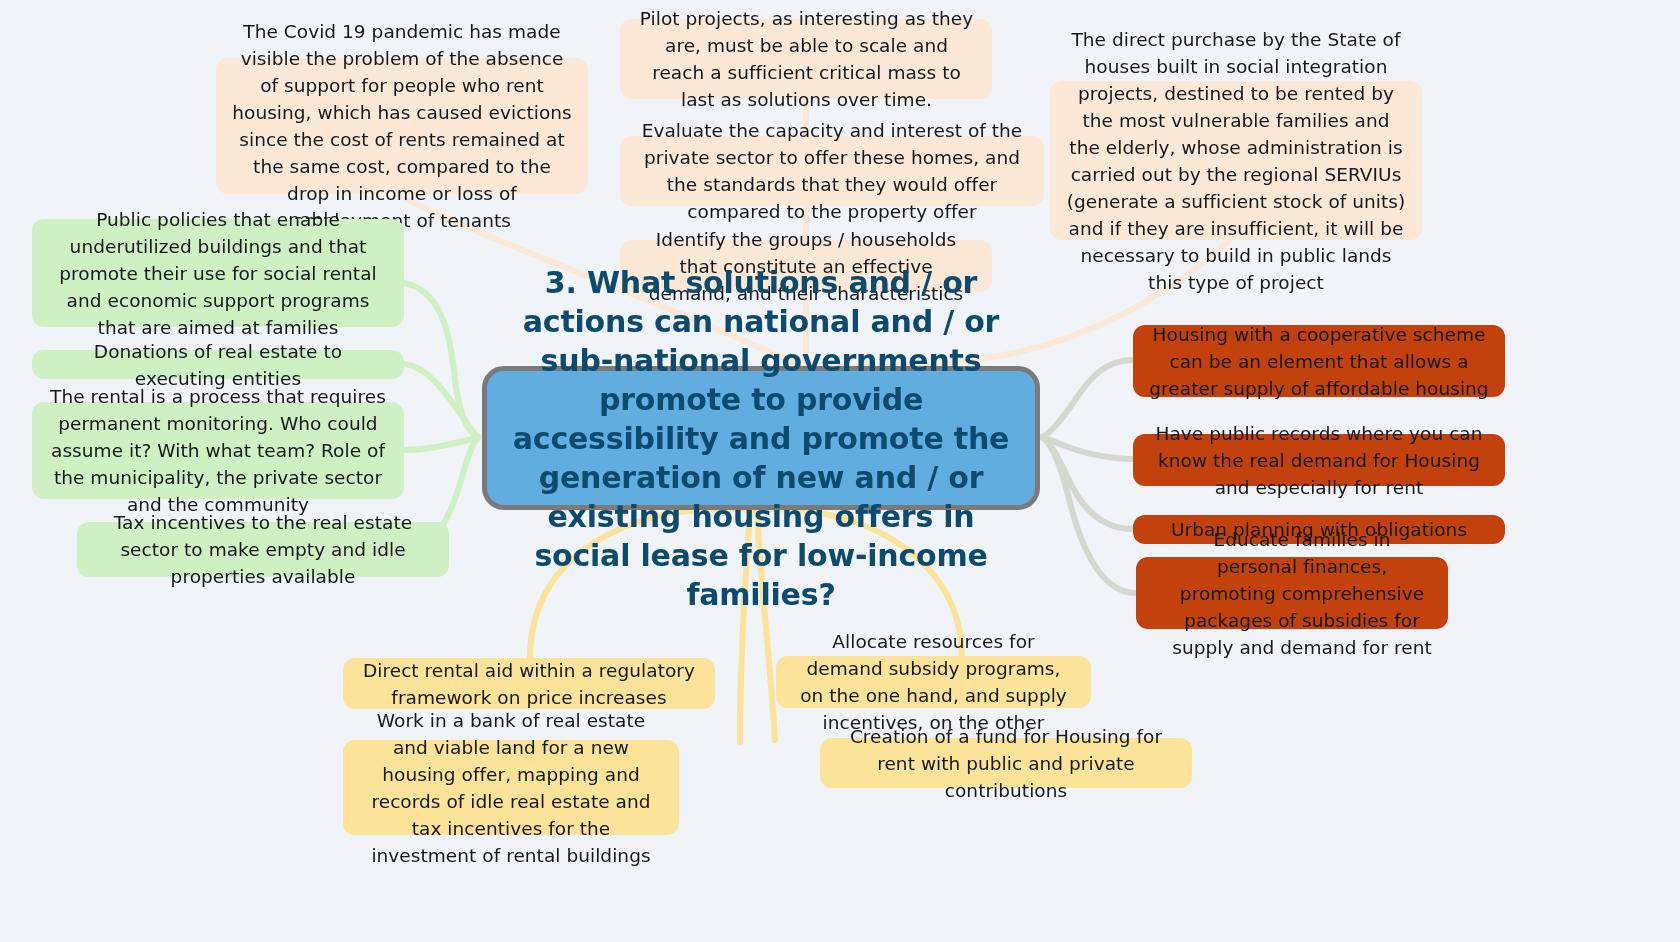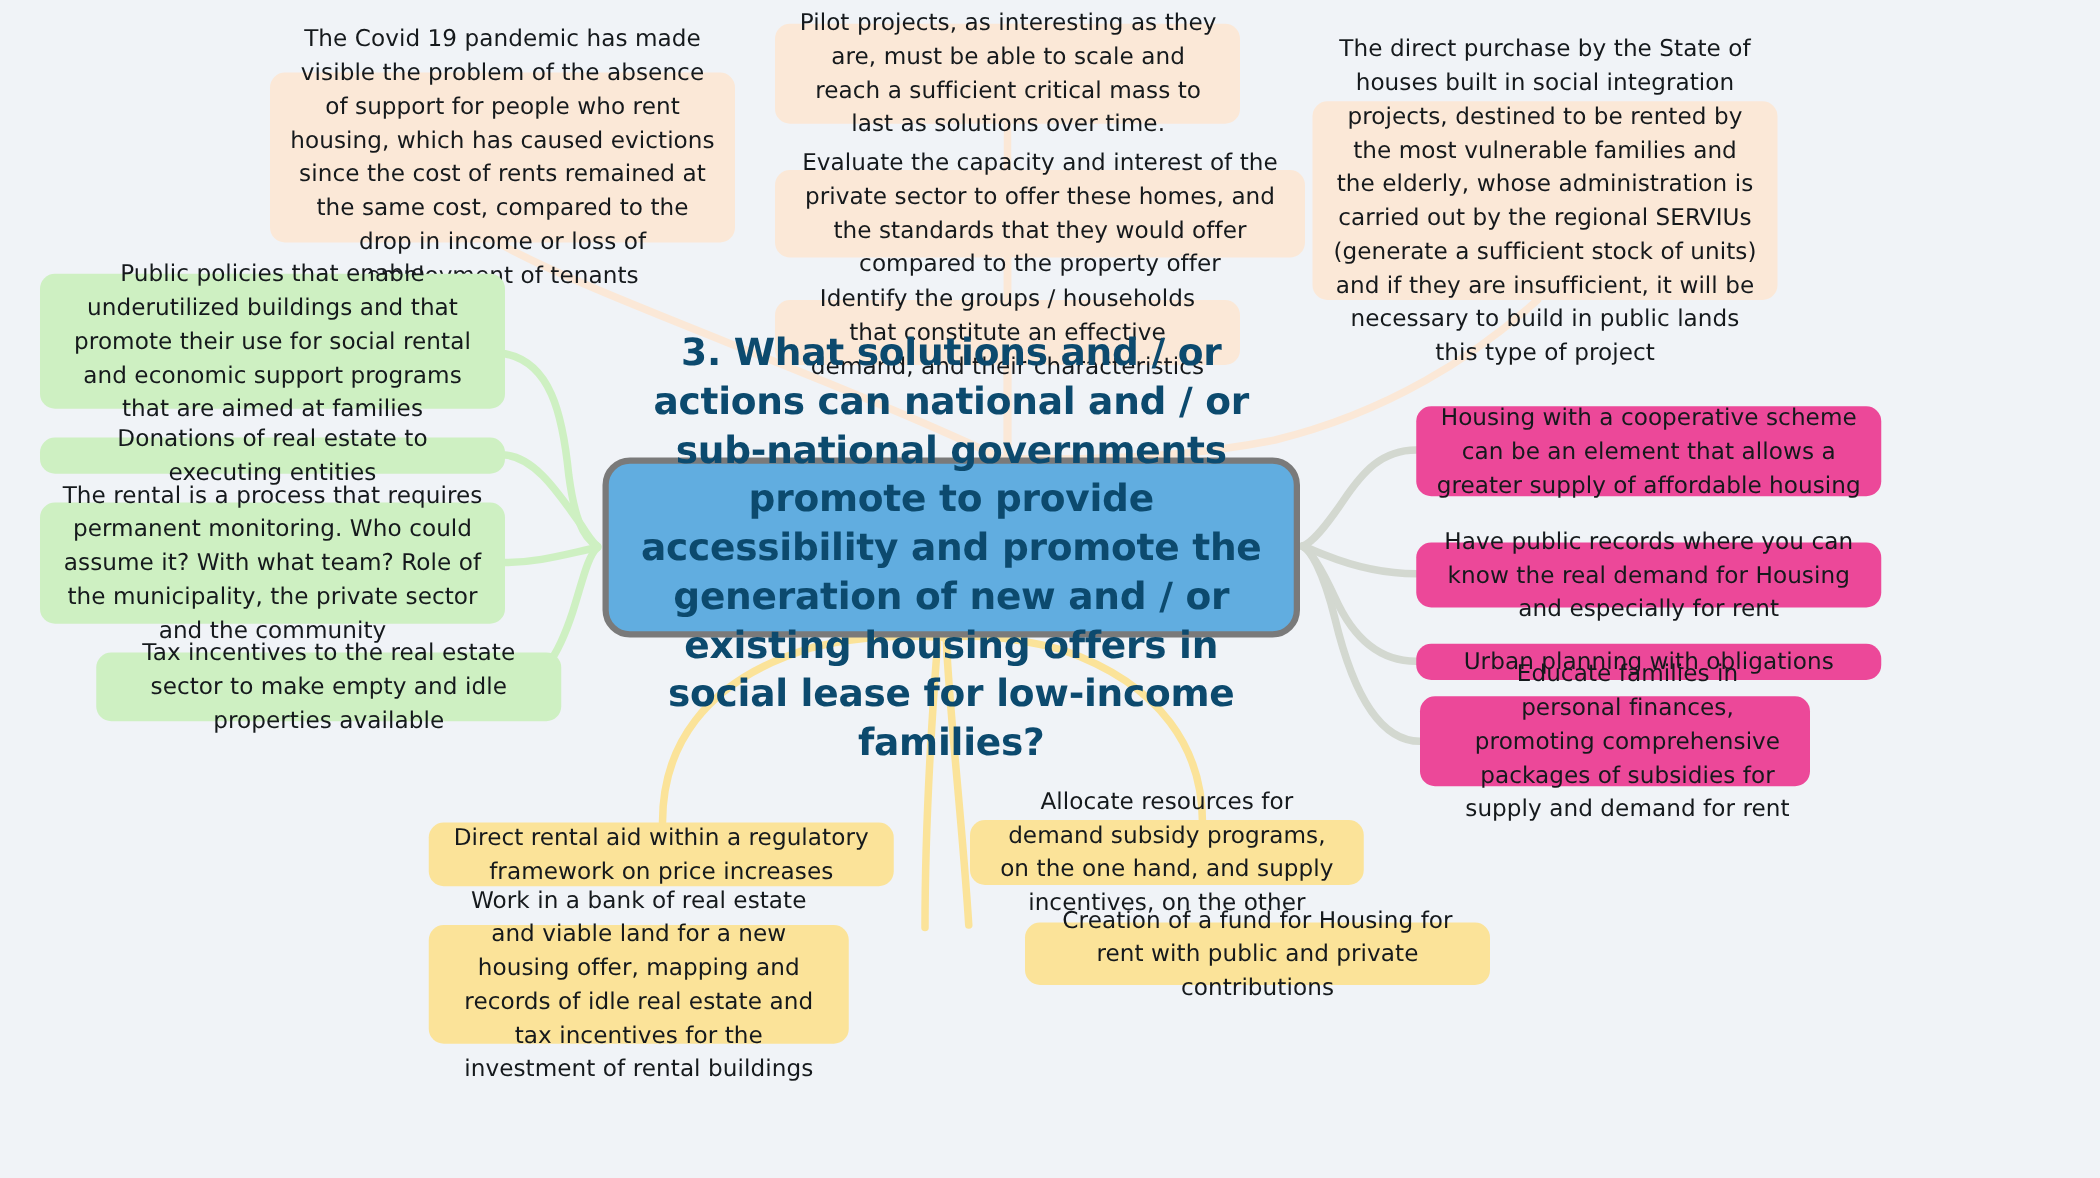--- a/index.html
+++ b/index.html
@@ -32,21 +32,21 @@
     text-align: center;
     border-radius: 12px;
     font-size: 18.5px;
     line-height: 1.46;
     color: #15191c;
     padding: 10px 16px;
     letter-spacing: 0.05px;
   }
   .node.orange { background: #fbe8d7; }
   .node.green  { background: #cef0c2; }
-  .node.gray   { background: #ec4899; }
+  .node.gray   { background: #c2410c; }
   .node.yellow { background: #fbe399; }
 
   .center-node {
     position: absolute;
     box-sizing: border-box;
     background: #61ade0;
     border: 5px solid #7a7a7a;
     border-radius: 22px;
     display: flex;
     align-items: center;

